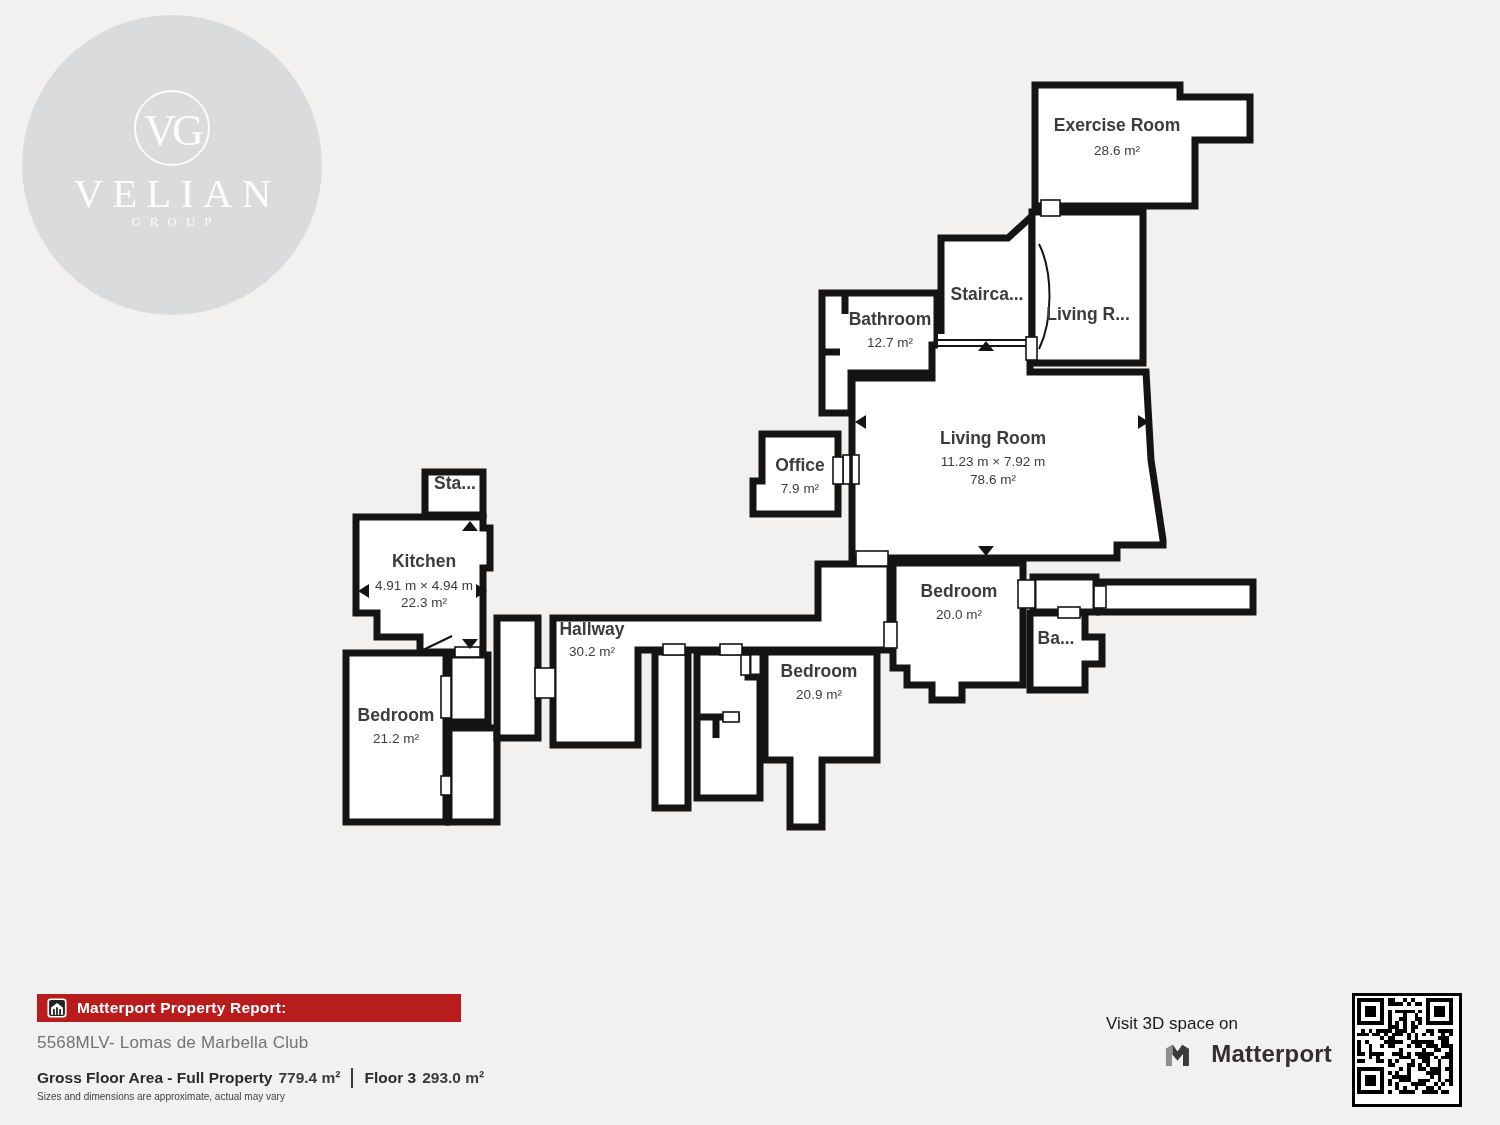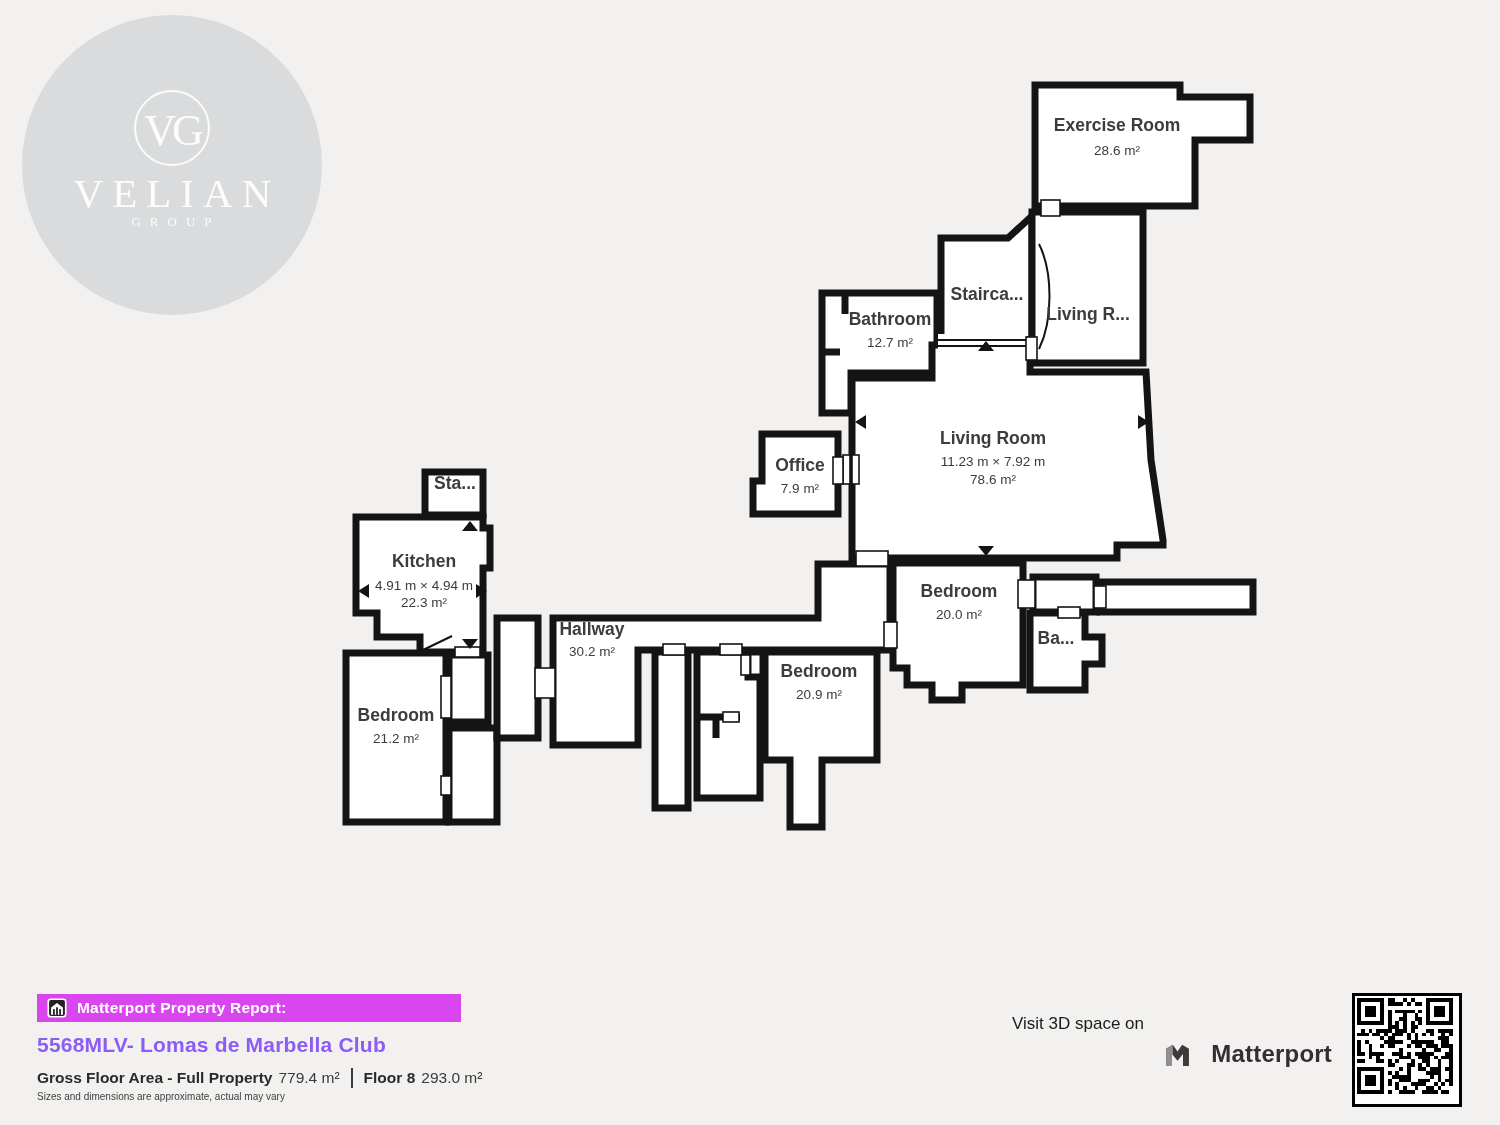--- a/index.html
+++ b/index.html
@@ -19,40 +19,40 @@
   .room-name{font:bold 17.5px "Liberation Sans","DejaVu Sans",sans-serif;fill:#3c3c3c;text-anchor:middle;}
   .room-dim{font:13.5px "Liberation Sans","DejaVu Sans",sans-serif;fill:#3c3c3c;text-anchor:middle;}
   .wm-circle{fill:#d9dbdd;}
   .wm-serif{font-family:"Liberation Serif","DejaVu Serif",serif;fill:rgba(255,255,255,0.92);text-anchor:middle;}
   .wm-name{font-size:41px;letter-spacing:9px;}
   .wm-group{font-size:13px;letter-spacing:9px;}
   .wm-mono{font-size:44px;letter-spacing:-4px;}
 
   .footer-bar{
     position:absolute;left:37px;top:994px;width:424px;height:28px;
-    background:#d946ef;color:#fff;display:flex;align-items:center;
+    background:#b91c1c;color:#fff;display:flex;align-items:center;
   }
   .footer-bar .bar-icon{margin:0 10px 0 10px;display:block;}
   .footer-bar .bar-label{font-weight:bold;font-size:15.5px;letter-spacing:.2px;}
   .prop-title{
     position:absolute;left:37px;top:1033px;
-    font-size:21px;font-weight:bold;color:#8b5cf6;letter-spacing:.2px;
+    font-size:17px;font-weight:normal;color:#737373;letter-spacing:.2px;
   }
   .gfa-row{
     position:absolute;left:37px;top:1066px;height:24px;
     display:flex;align-items:center;font-size:15.5px;color:#2a2a2a;justify-content:center;
   }
   .gfa-row .lbl{font-weight:bold;margin-right:6px;}
-  .gfa-row .val{font-weight:normal;color:#3a3a3a;}
+  .gfa-row .val{font-weight:bold;color:#3a3a3a;}
   .gfa-sep{display:inline-block;width:2px;height:20px;background:#3a3a3a;margin:0 11px;}
   .disclaimer{
     position:absolute;left:37px;top:1091px;font-size:10px;color:#3f3f3f;
   }
   .cta{
-    position:absolute;right:168px;top:1014px;width:320px;text-align:left;
+    position:absolute;right:168px;top:1014px;width:320px;text-align:center;
   }
   .cta-visit{font-size:17px;color:#1b1b1b;margin-bottom:6px;}
   .cta-brand-row{display:flex;justify-content:flex-end;align-items:center;gap:20px;}
   .cta-brand{font-size:24px;font-weight:bold;color:#332f30;letter-spacing:.2px;}
   .qr-box{
     position:absolute;left:1352px;top:993px;width:100px;height:104px;
     background:#fff;border:3px solid #000;padding:2px;
   }
 </style>
 </head>
@@ -205,21 +205,21 @@
   </svg>
   <span class="bar-label">Matterport Property Report:</span>
 </div>
 
 <div class="prop-title">5568MLV- Lomas de Marbella Club</div>
 
 <div class="gfa-row">
   <span class="lbl">Gross Floor Area - Full Property</span>
   <span class="val">779.4 m²</span>
   <span class="gfa-sep"></span>
-  <span class="lbl">Floor 8</span>
+  <span class="lbl">Floor 3</span>
   <span class="val">293.0 m²</span>
 </div>
 
 <div class="disclaimer">Sizes and dimensions are approximate, actual may vary</div>
 
 <div class="cta">
   <div class="cta-visit">Visit 3D space on</div>
   <div class="cta-brand-row">
     <svg width="27" height="25" viewBox="0 0 26 24">
       <path d="M2,23 V6.5 L8.5,2.5 L13,9 L17.5,2.5 L24,6.5 V23 H18.3 V11.5 L13,18 L7.7,11.5 V23 Z" fill="#3e3a39"></path>

